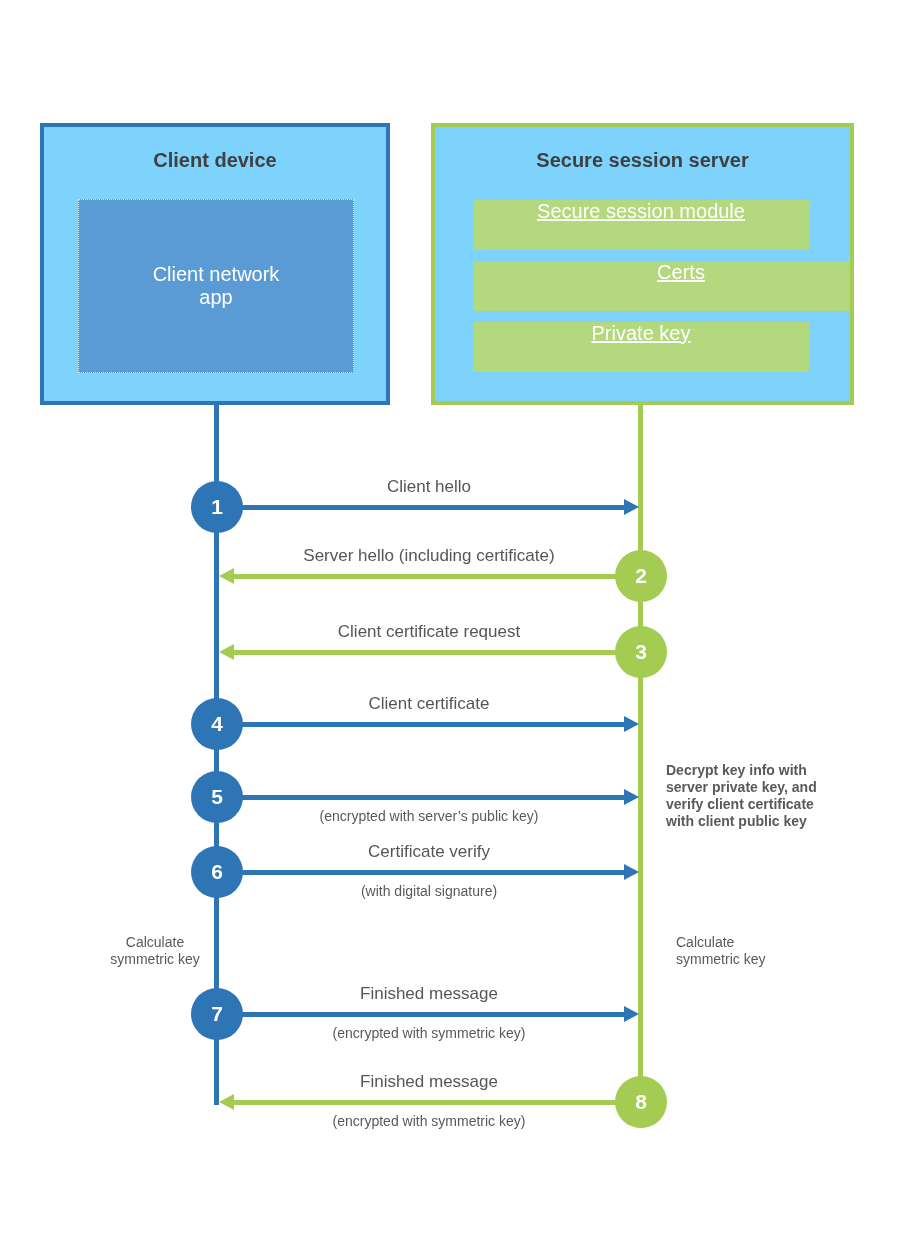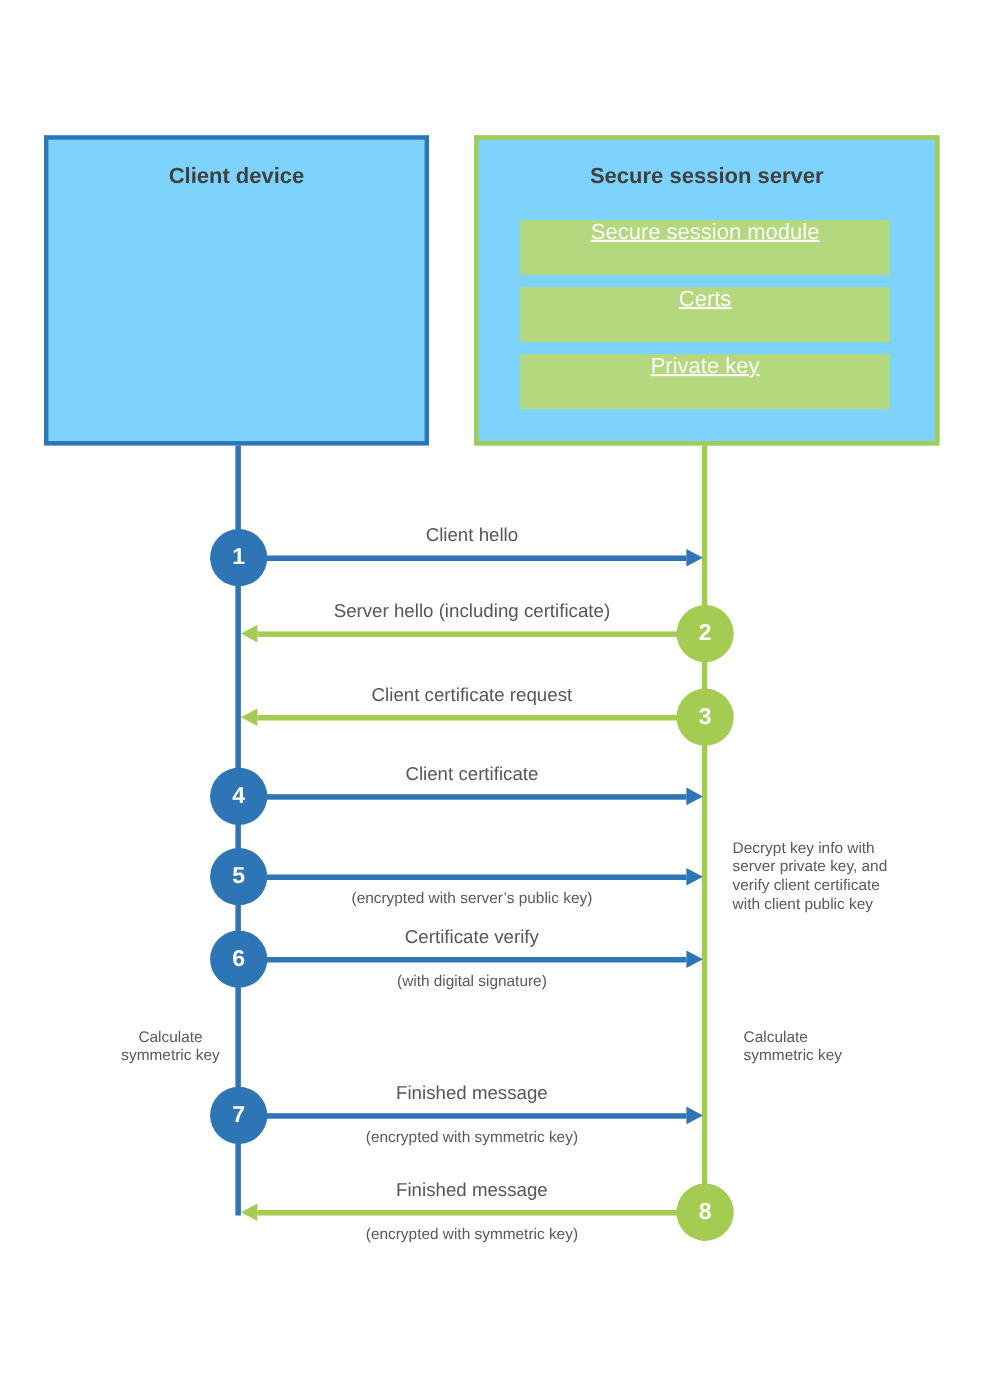--- a/index.html
+++ b/index.html
@@ -15,21 +15,21 @@
   .server-box{left:431px;width:423px;border:4px solid var(--green);}
   .actor-header{margin-top:22px;text-align:center;font-size:20px;font-weight:bold;color:#404040;}
 
   .app-box{position:absolute;left:34px;top:72px;width:276px;height:174px;
            background:var(--blue_fill);border:1px dotted #cfe2f3;
            display:flex;align-items:center;justify-content:center;
            color:#fff;font-size:20px;text-align:center;white-space:pre-line;box-sizing:border-box;}
 
   .server-bar{position:absolute;left:38px;width:336px;height:50px;background:var(--green_fill);
               display:flex;justify-content:center;color:#fff;font-size:20px;text-decoration:underline;}
-  .bar-1{top:73px;} .bar-2{top:134px;} .bar-3{top:195px;}
+  .bar-1{top:73px;} .bar-2{top:134px;padding-left:40px;} .bar-3{top:195px;}
 
   
   .lifeline{position:absolute;width:5px;}
   .lifeline.blue{left:214px;top:405px;height:700px;background:var(--blue);}
   .lifeline.green{left:638px;top:405px;height:723px;background:var(--green);}
 
   
   .msg-line{position:absolute;height:5px;}
   .msg-line.blue{left:240px;width:384px;background:var(--blue);}
   .msg-line.green{left:234px;width:384px;background:var(--green);}
@@ -42,32 +42,36 @@
                color:#fff;font-size:21px;font-weight:bold;}
   .step-circle.blue{left:191px;background:var(--blue);}
   .step-circle.green{left:615px;background:var(--green);}
 
   .msg-label{position:absolute;left:239px;width:380px;text-align:center;
              font-size:17px;color:#555659;}
   .msg-sub{position:absolute;left:239px;width:380px;text-align:center;
            font-size:14px;color:#595959;}
 
   .side-note{position:absolute;font-size:14px;line-height:17px;color:#595959;white-space:pre-line;}
-  .note-decrypt{left:666px;top:762px;width:175px;text-align:left;}
+  .note-decrypt{left:666px;top:762px;width:175px;text-align:left;font-weight:bold;}
   .note-calc-left{left:85px;top:934px;width:140px;text-align:center;}
   .note-calc-right{left:676px;top:934px;width:160px;text-align:left;}
 </style>
 </head>
 <body>
 
 <div id="canvas">
 
 
   <div class="actor-box client-box">
     <div class="actor-header">Client device</div>
+    <div class="app-box">
+      <span>Client network
+app</span>
+    </div>
   </div>
 
   <div class="actor-box server-box">
     <div class="actor-header">Secure session server</div>
     <div class="server-bar bar-1">
       <span>Secure session module</span>
     </div>
     <div class="server-bar bar-2">
       <span>Certs</span>
     </div>

